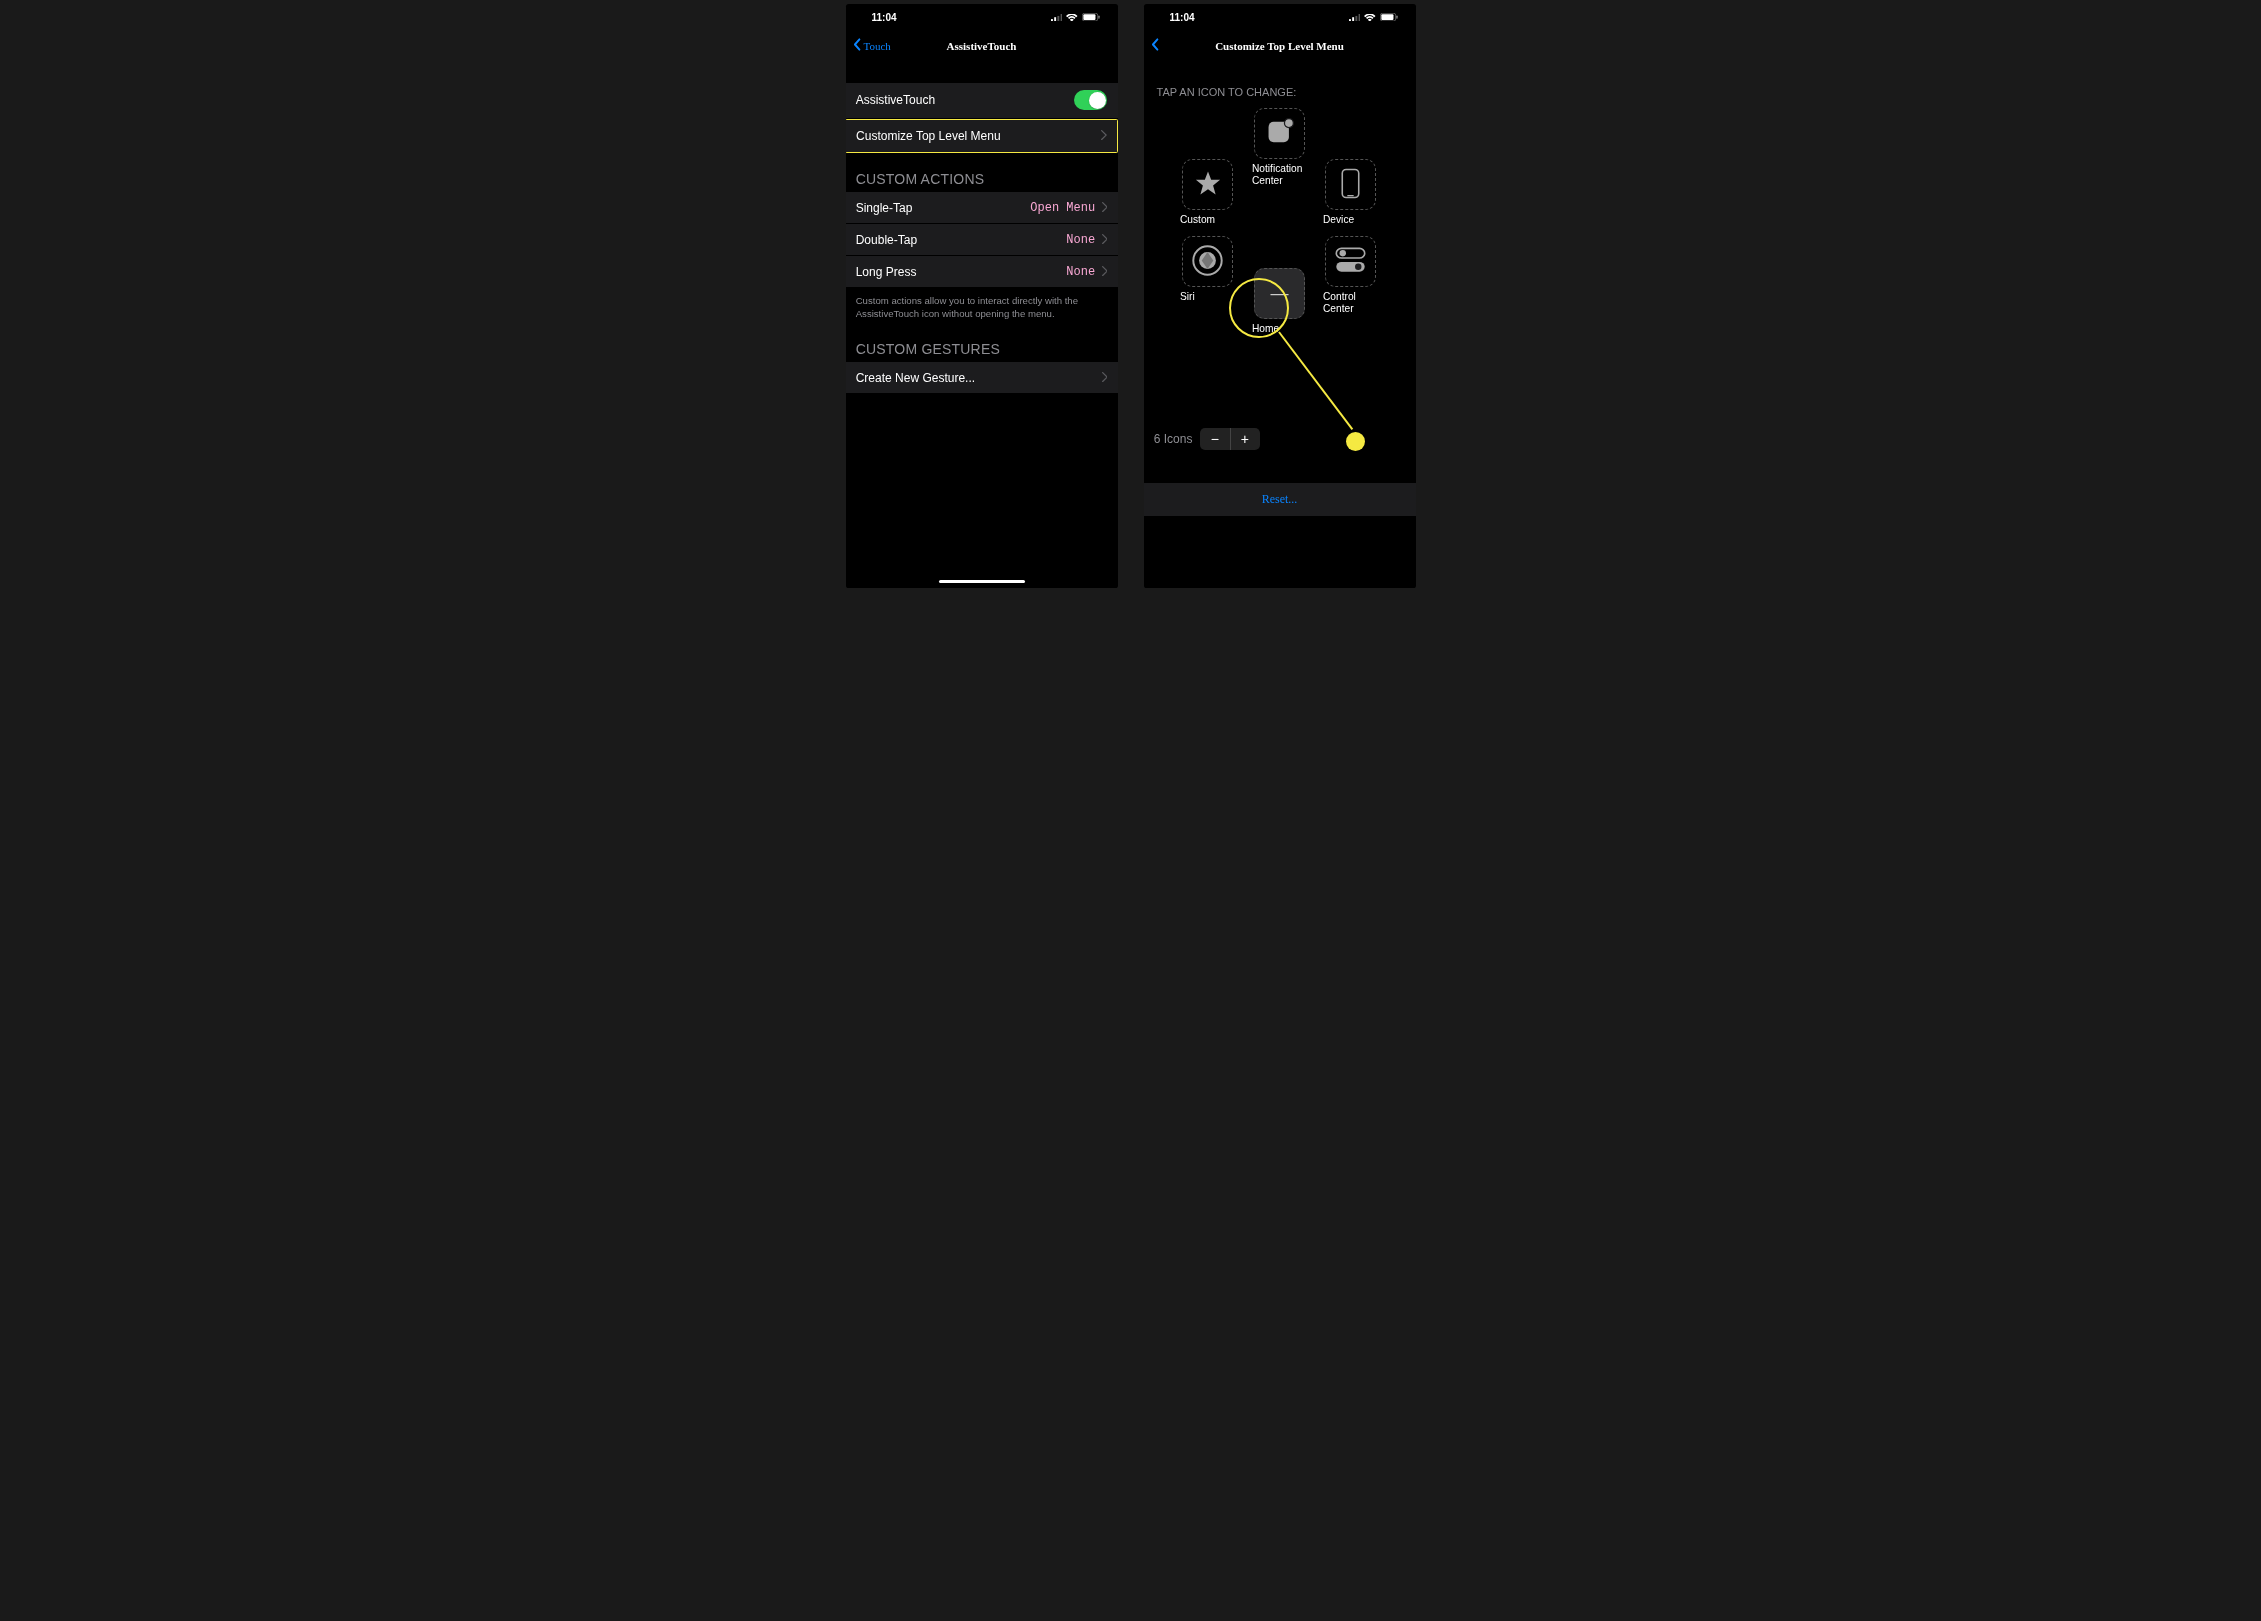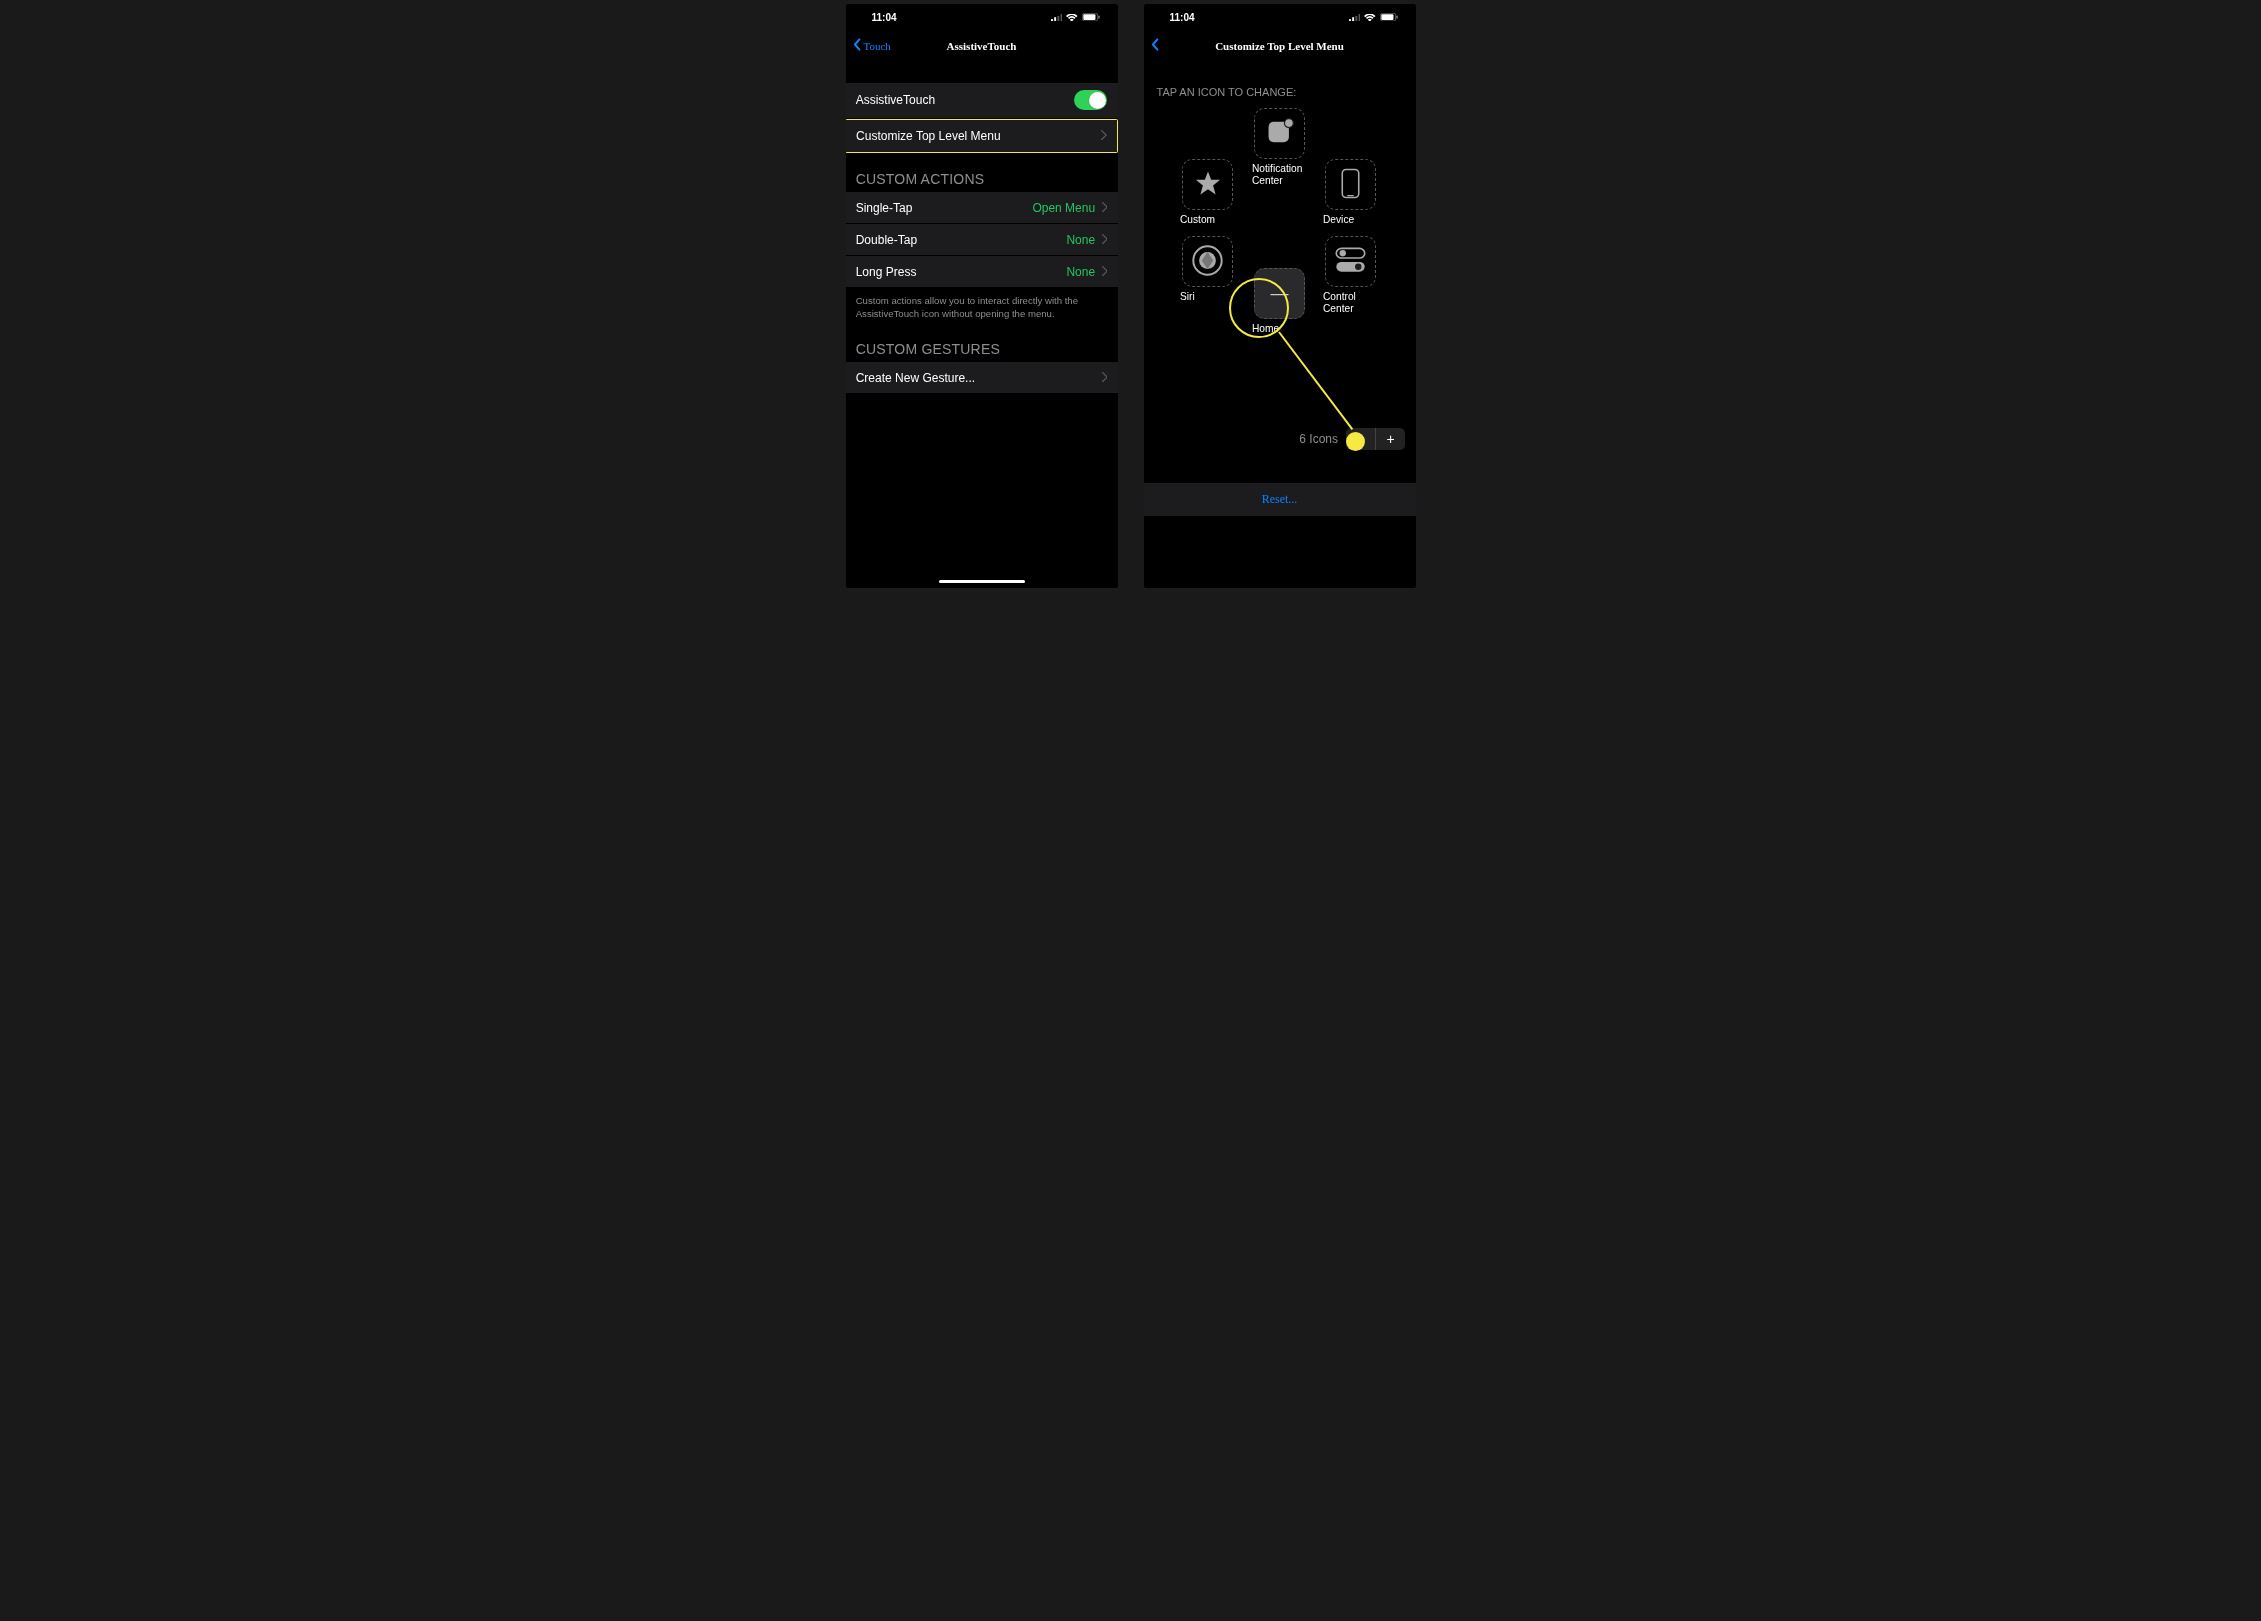--- a/index.html
+++ b/index.html
@@ -59,21 +59,21 @@
   .row {
     background: #1c1c1e;
     padding: 7.7px 10.2px;
     display: flex;
     align-items: center;
     justify-content: space-between;
     border-bottom: 0.3px solid #000;
     min-height: 32px;
   }
   .row-label { font-size: 12px; color: #fff; }
-  .row-detail { font-size: 12px; color: #22c55e; }
+  .row-detail { font-size: 12px; color: #f9a8d4; font-family: Liberation Mono, monospace; }
   .row-right { display: flex; align-items: center; gap: 6.4px; }
   .chevron { color: #5a5a5e; }
   .footer-text {
     padding: 6.4px 10.2px 11.5px 10.2px;
     color: #8e8e93;
     font-size: 9.6px;
     line-height: 1.35;
   }
   .header-label {
     padding: 18px 10.2px 5.1px 10.2px;
@@ -117,21 +117,21 @@
   }
   .dashed-box {
     width: 51px; height: 51px;
     border: 1.3px dashed #555;
     border-radius: 10.2px;
     margin: 0 auto 3.8px auto;
     display: flex; align-items: center; justify-content: center;
   }
   .icon-caption { color: #fff; font-size: 10.2px; line-height: 1.15; }
   .counter-row {
-    display: flex; justify-content: flex-end; align-items: center;
+    display: flex; justify-content: flex-start; align-items: center;
     padding: 6.4px 10.2px; gap: 7.7px;
     background: #000;
   }
   .counter-label { color: #8e8e93; font-size: 12px; }
   .stepper {
     display: flex; background: #222; border-radius: 5.1px; overflow: hidden;
   }
   .stepper-btn {
     width: 29.5px; height: 22px; display: flex; align-items: center; justify-content: center;
     color: #fff; font-size: 14px;

